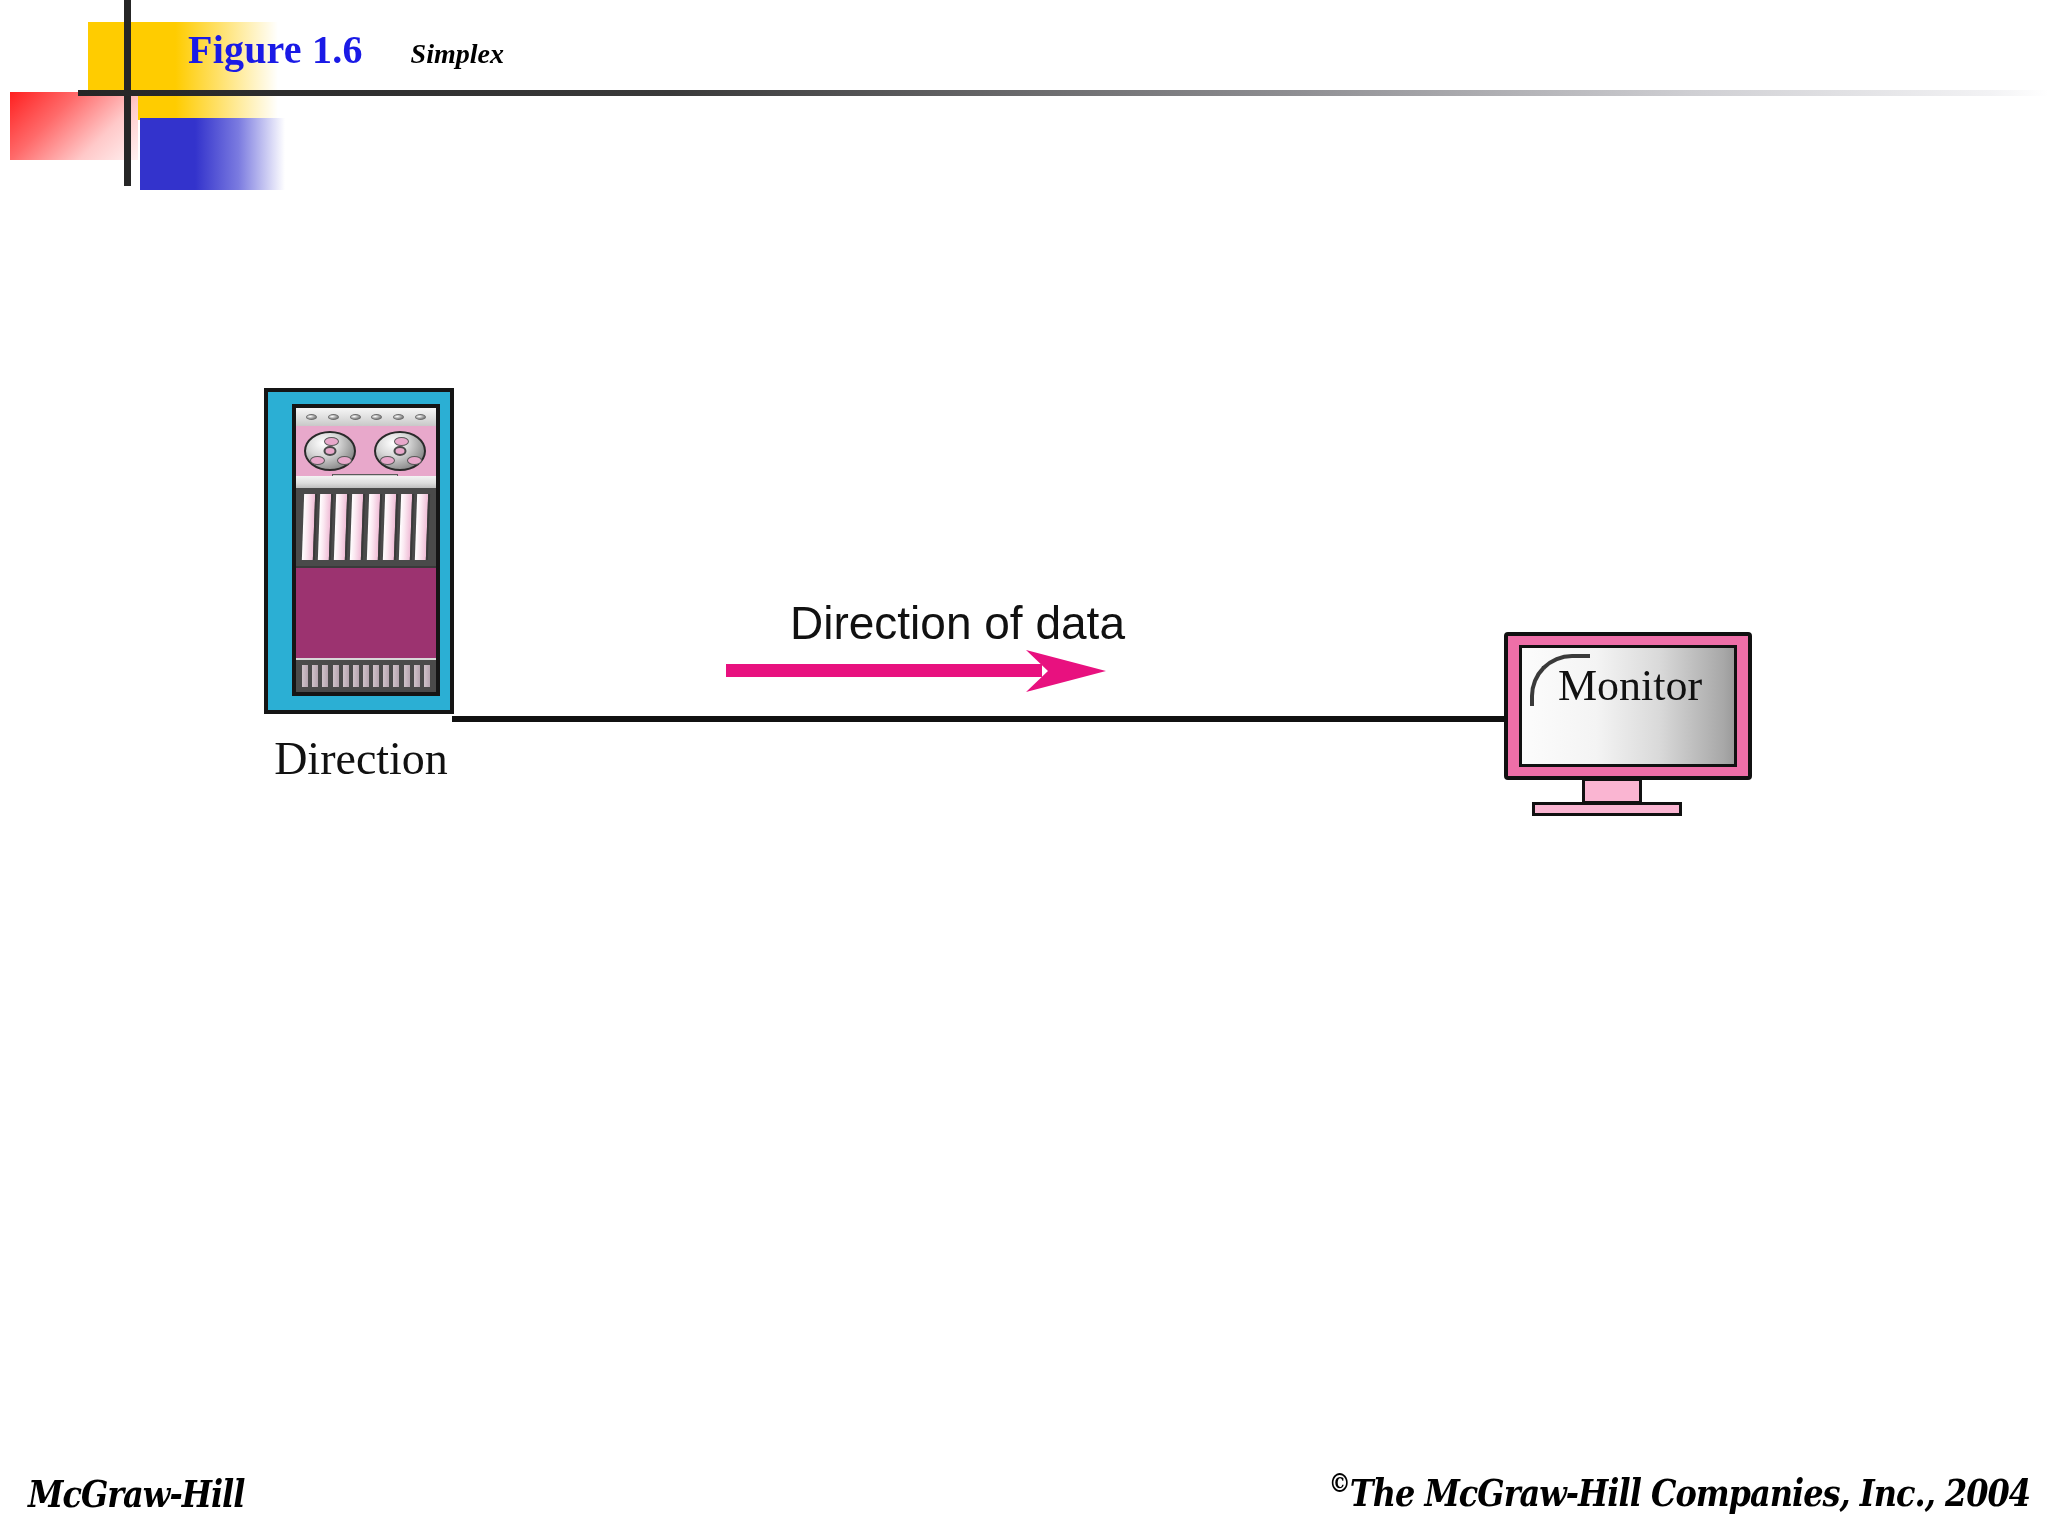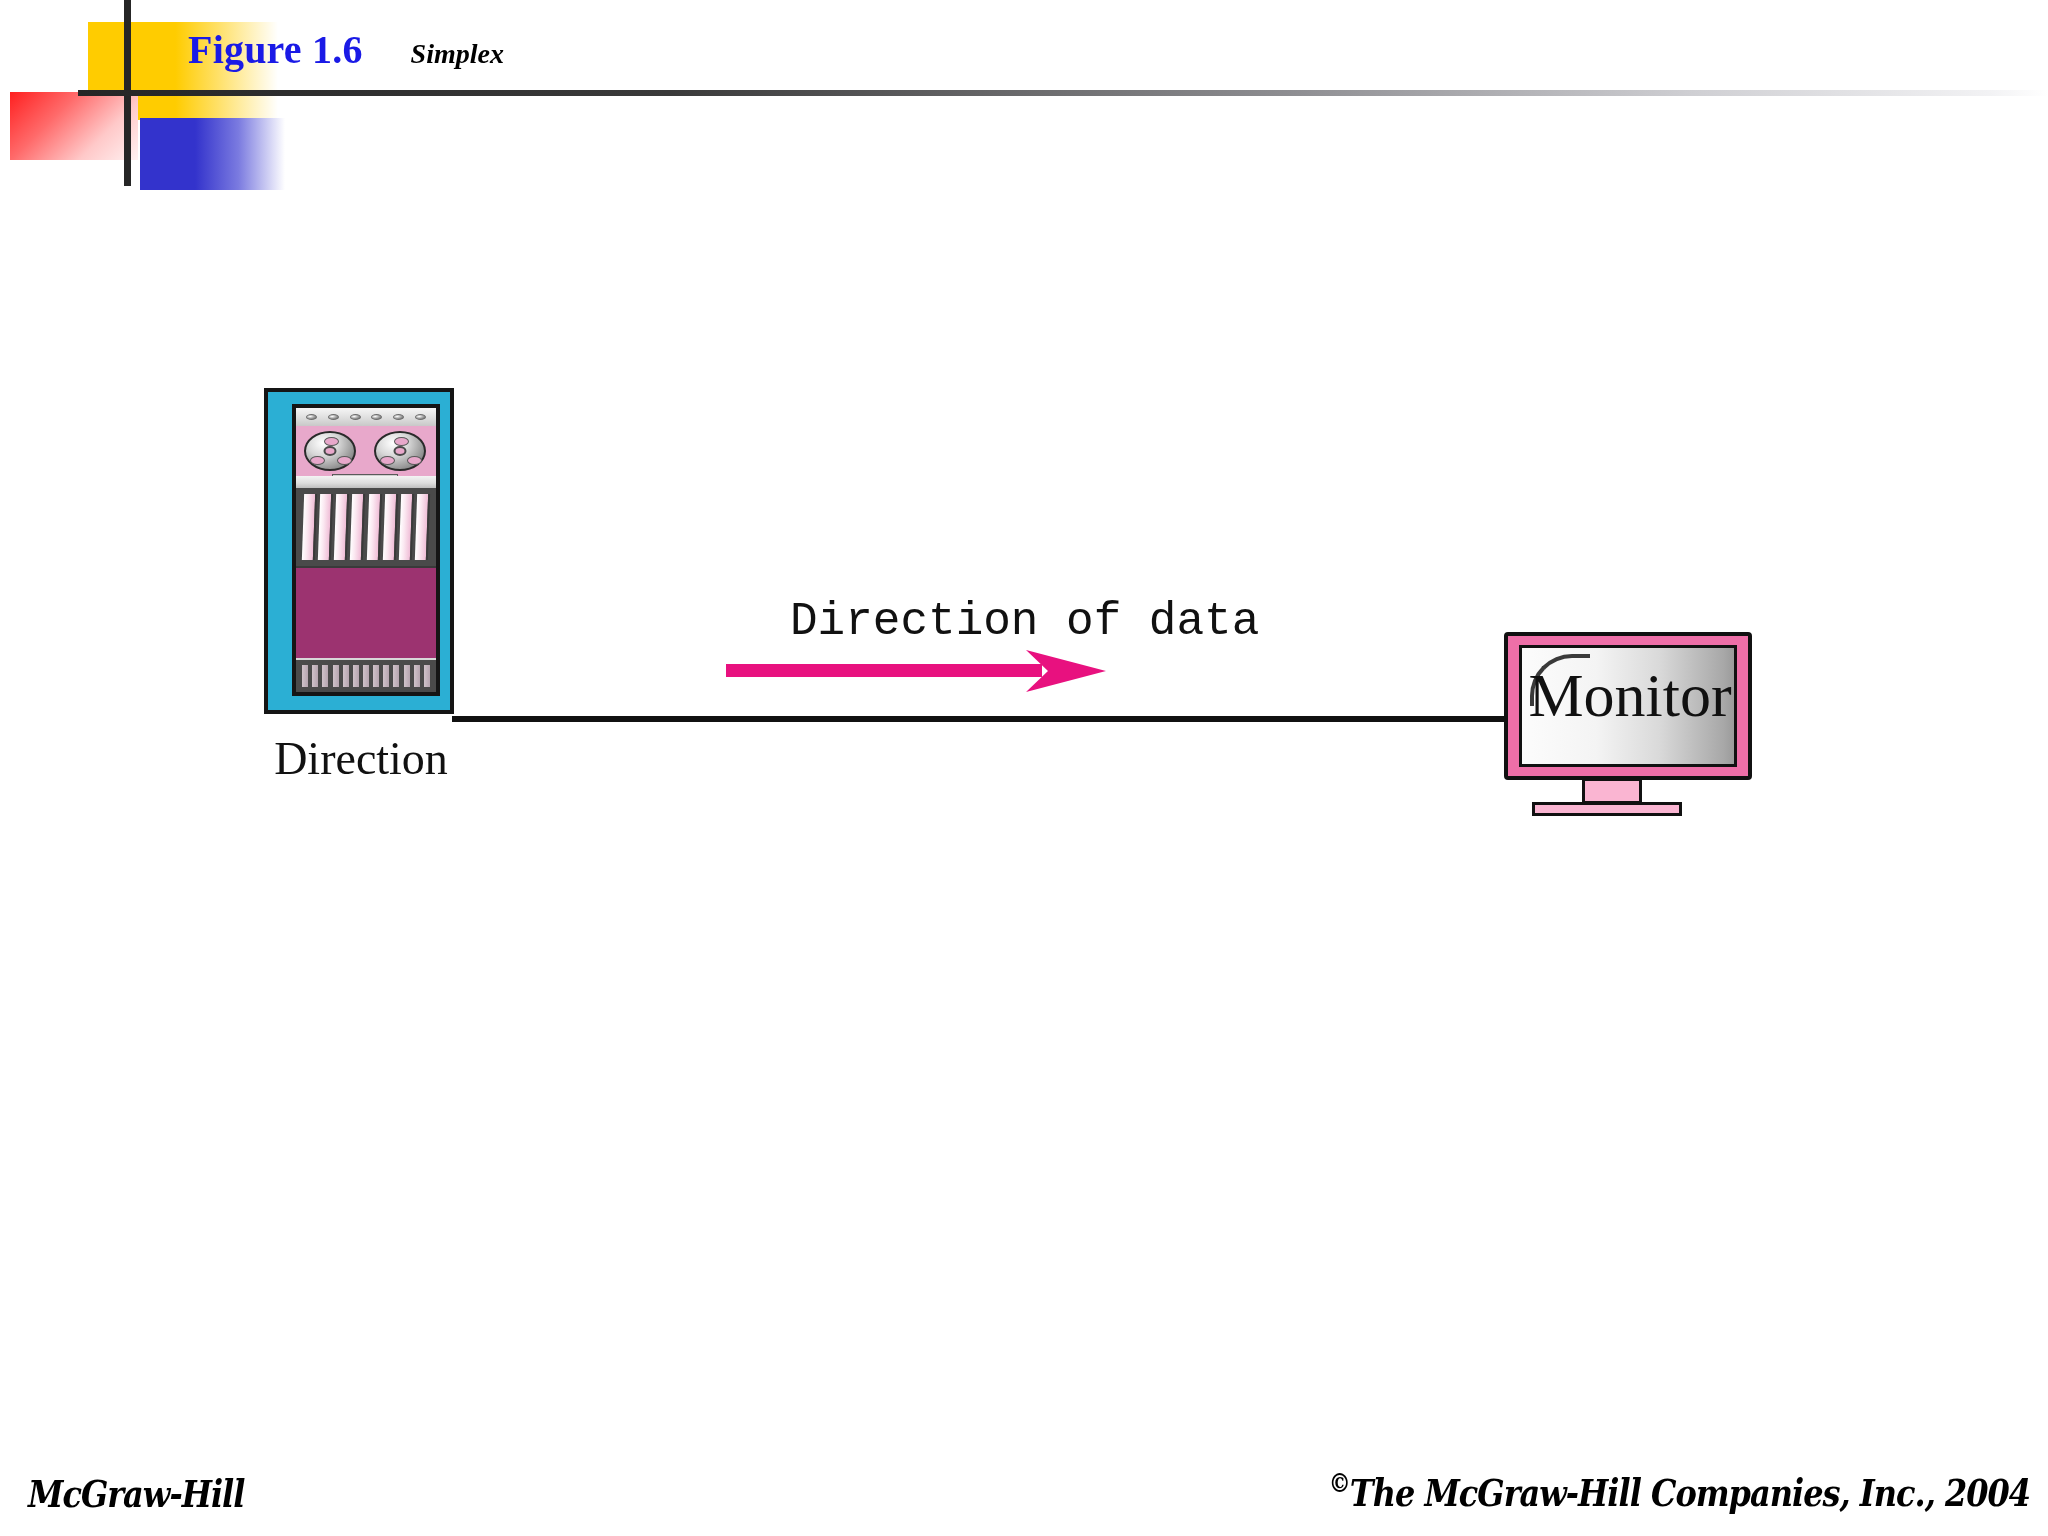--- a/index.html
+++ b/index.html
@@ -241,21 +241,21 @@
     height: 46px;
   }
   #direction-arrow svg { display: block; }
 
   #direction-label {
     position: absolute;
     left: 790px;
     top: 596px;
     font-size: 46px;
     color: #111111;
-    font-family: Liberation Mono, monospace;
+    font-family: Liberation Sans, sans-serif;
     white-space: nowrap;
   }
 
   
   #monitor-graphic {
     position: absolute;
     left: 1504px;
     top: 632px;
     width: 250px;
     height: 200px;
@@ -313,21 +313,21 @@
     font-size: 46px;
     color: #111111;
     font-family: "Liberation Serif", serif;
   }
   #monitor-label {
     position: absolute;
     left: 1508px;
     top: 660px;
     width: 244px;
     text-align: center;
-    font-size: 62px;
+    font-size: 44px;
     color: #111111;
     font-family: "Liberation Serif", serif;
   }
 
   
   #footer-left {
     position: absolute;
     left: 28px;
     bottom: 20px;
     font-size: 32px;

